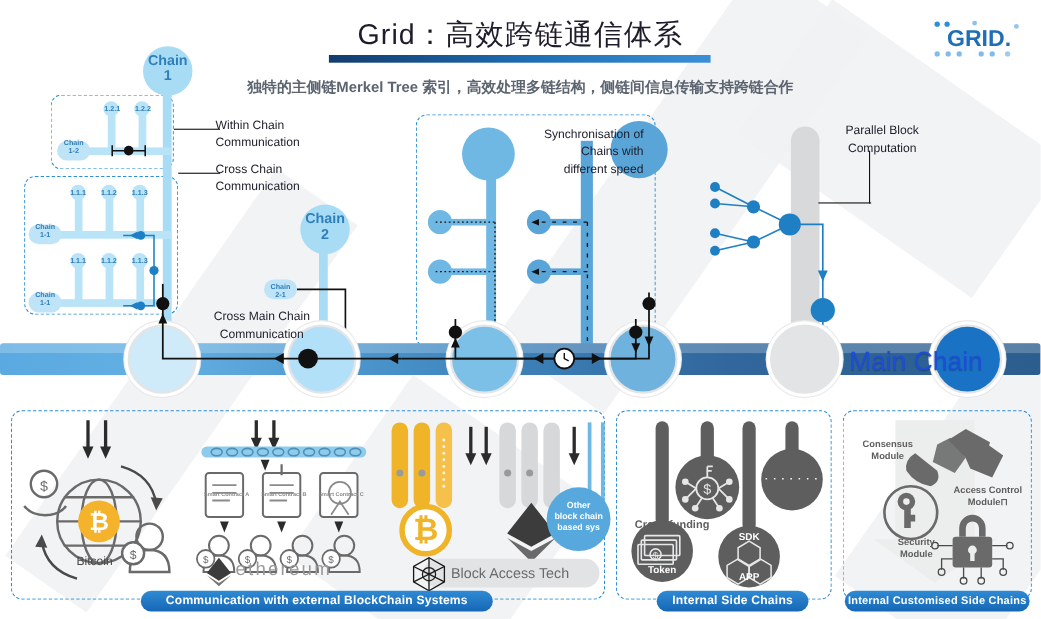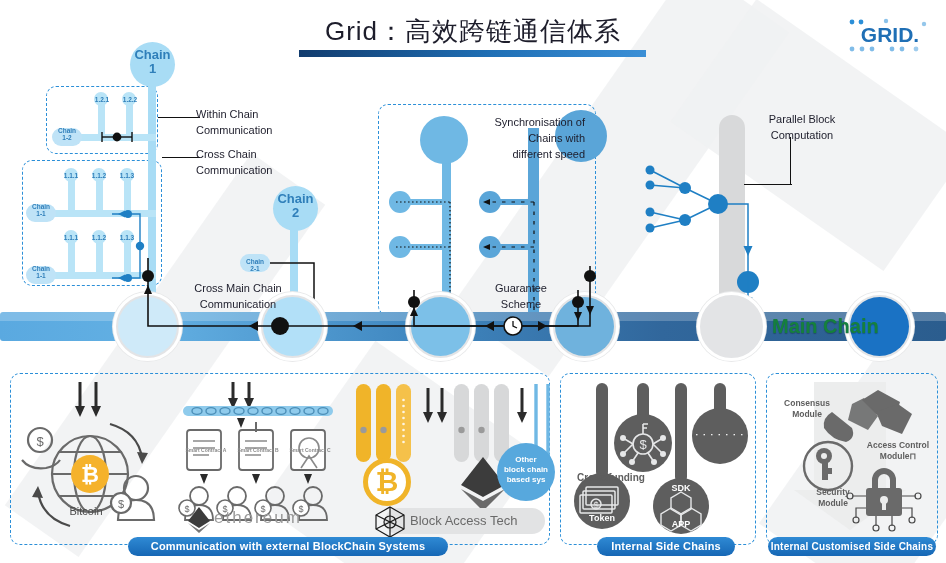--- a/index.html
+++ b/index.html
@@ -48,21 +48,21 @@
   }
   #rail-shine {
     position:absolute; left:0; top:312px; width:946px; height:9px;
     background:rgba(255,255,255,.22);
   }
   .rail-hub {
     position:absolute; border-radius:50%; background:#e3e4e6;
     border:3px solid #fff; box-shadow:0 0 0 1px #e8e9ea;
   }
   .mainchain-text {
-    position:absolute; color:#15803d; font-size:20px; font-weight:bold;
+    position:absolute; color:#1d4ed8; font-size:24px; font-weight:normal;
     text-shadow:0 1px 1px rgba(0,0,0,.25);
   }
 
   
   .stalk { position:absolute; background:#5e5e5e; border-radius:6px; }
   .disc  { position:absolute; border-radius:50%; background:#5e5e5e; }
   .cap   { position:absolute; font-size:8px; color:#5e5e5e; text-align:center; font-weight:bold;}
   .capw  { position:absolute; font-size:8px; color:#fff; text-align:center; font-weight:bold;}
 
   .banner {
@@ -80,20 +80,21 @@
 <div id="stage">
 
   <div class="wm wm1"></div>
   <div class="wm wm2"></div>
   <div class="wm wm3"></div>
   <div class="wm wm4"></div>
   <div class="wm wm5"></div>
 
   <div id="title">Grid：高效跨链通信体系</div>
   <div id="title-rule"></div>
+  <div id="subtitle">独特的主侧链Merkel Tree 索引，高效处理多链结构，侧链间信息传输支持跨链合作</div>
 
   <div id="logo">
     <svg width="90" height="40" viewBox="0 0 90 40">
       <g fill="#2b8fd8">
         <circle cx="6" cy="6" r="2.4"></circle>
           <circle cx="15" cy="6" r="2.4"></circle>
         <circle cx="40" cy="5" r="2.2" opacity=".55"></circle>
         <circle cx="6" cy="33" r="2.4" opacity=".6"></circle>
           <circle cx="16" cy="33" r="2.4" opacity=".6"></circle>
         <circle cx="26" cy="33" r="2.4" opacity=".6"></circle>
@@ -237,24 +238,20 @@
   </svg>
 
   <div class="node" style="left:420px;top:116px;width:48px;height:48px;background:#6fb8e4;"></div>
   <div class="node" style="left:555px;top:110px;width:52px;height:52px;background:#5aa5d8;"></div>
 
   <div class="arrowtxt" style="left:455px;top:115px;width:130px;text-align:right;font-size:11px;">
     <span>Synchronisation of</span><br>
     <span>Chains with</span><br>
     <span>different speed</span>
   </div>
-  <div class="arrowtxt" style="left:466px;top:281px;width:110px;text-align:center;font-size:11px;">
-    <span>Guarantee</span><br>
-    <span>Scheme</span>
-  </div>
 
   <div class="bar" style="left:719px;top:115px;width:26px;height:220px;background:#d8d9da;border-radius:13px;"></div>
 
   <svg style="position:absolute;left:630px;top:150px;" width="180" height="190">
     <g stroke="#1f7fc4" stroke-width="1.5" fill="none">
       <path d="M20 20 L55 38"></path>
         <path d="M20 35 L55 38"></path>
       <path d="M20 62 L55 70"></path>
         <path d="M20 78 L55 70"></path>
       <path d="M55 38 L88 54"></path>

